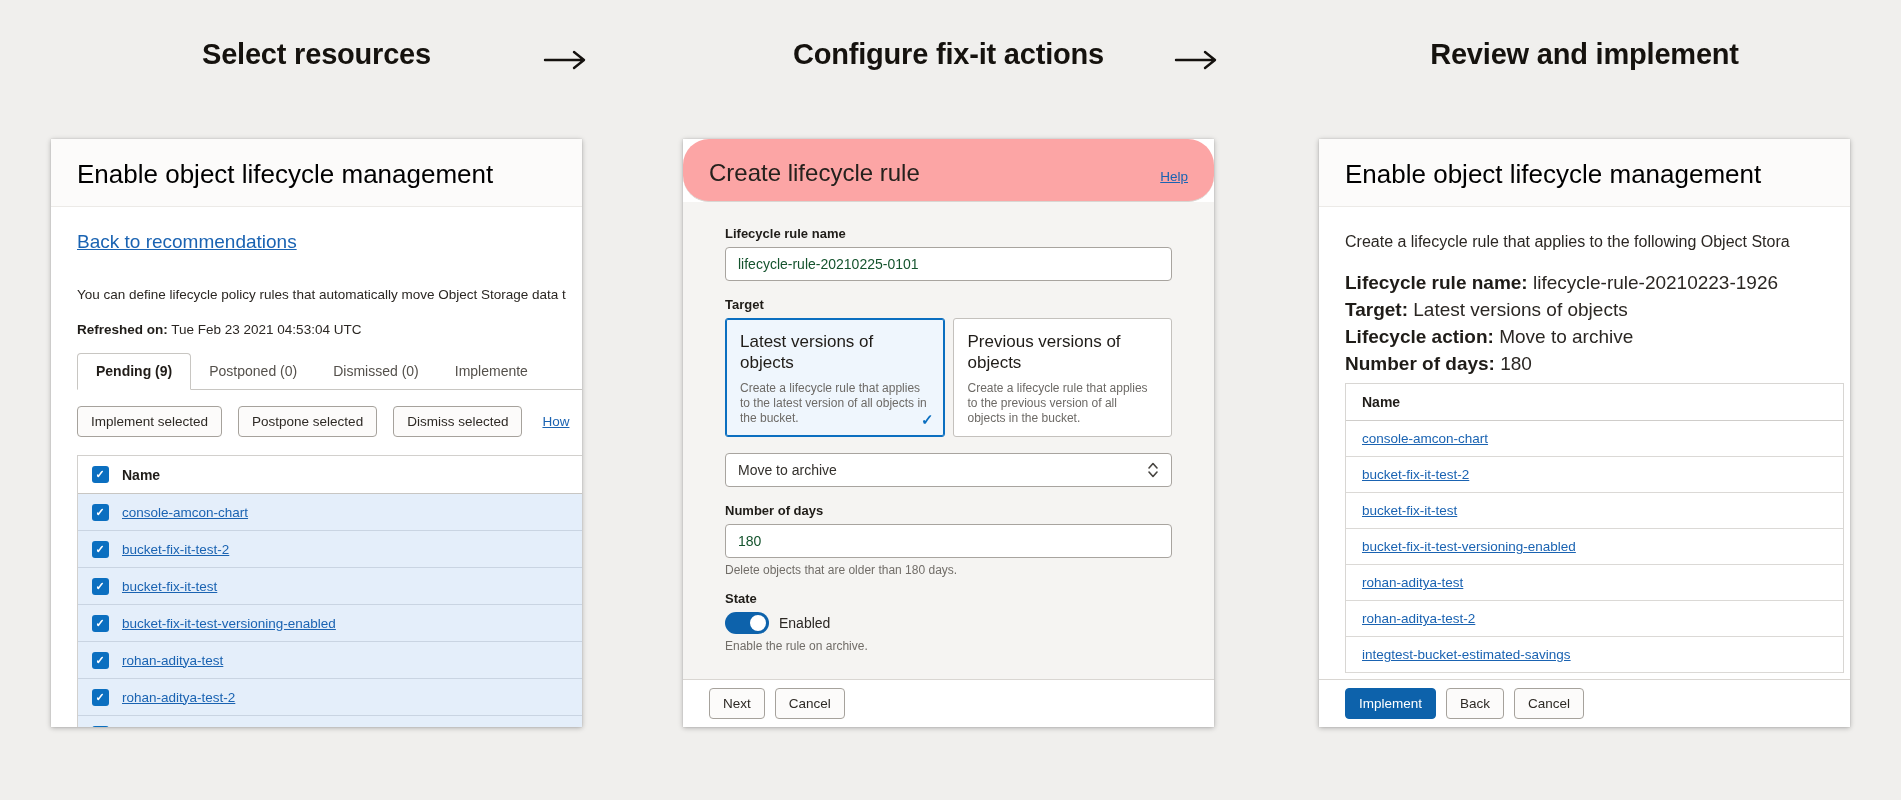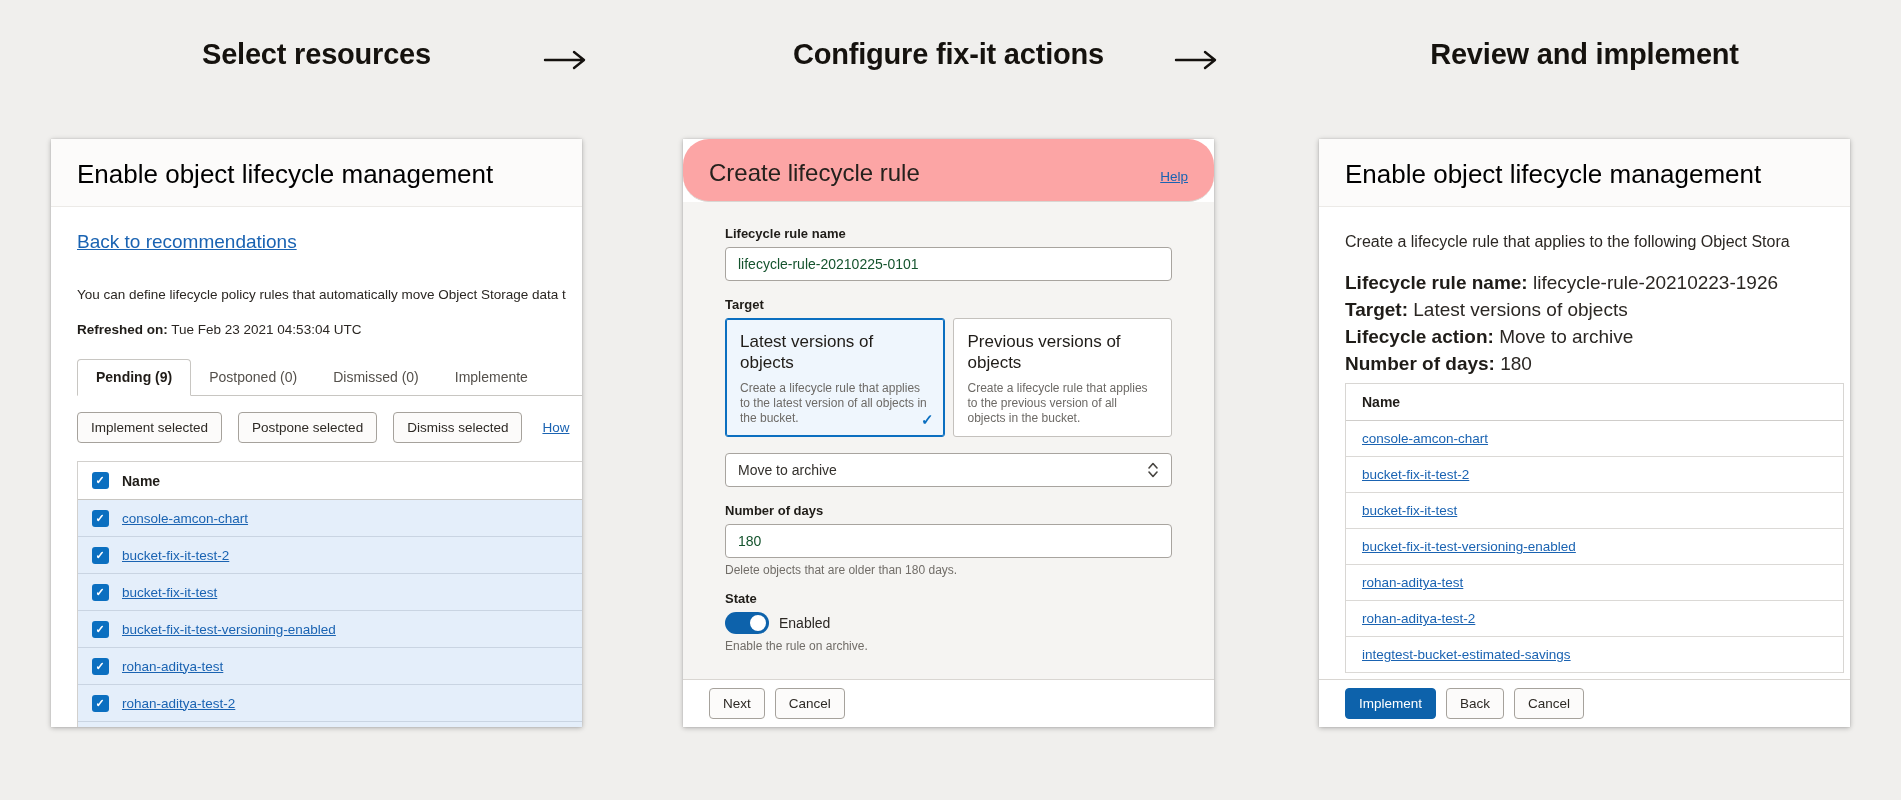--- a/index.html
+++ b/index.html
@@ -28,21 +28,21 @@
     background:#fff; overflow:hidden;
     box-shadow:0 1px 5px rgba(0,0,0,.28), 0 0 1px rgba(0,0,0,.18);
   }
   .panel-header { padding:20px 26px 16px; background:#fcfbfa; border-bottom:1px solid #eceae7; }
   .panel-title { font-size:26px; font-weight:400; color:#000000; white-space:nowrap; }
 
   
   .p1-body { padding:24px 26px 0; }
   .back-link { display:inline-block; font-size:19px; margin-bottom:34px; }
   .p1-desc { font-size:13.5px; color:#2b2723; white-space:nowrap; width:700px; margin-bottom:20px; }
-  .p1-refreshed { font-size:13.5px; color:#2b2723; margin-bottom:22px; }
+  .p1-refreshed { font-size:13.5px; color:#2b2723; margin-bottom:16px; }
   .p1-refreshed b { color:#1f1c18; }
   .tabs { display:flex; align-items:flex-end; border-bottom:1px solid #c8c6c2; width:700px; height:37px; }
   .tab { font-size:14px; color:#54504b; padding:9px 18px 10px; white-space:nowrap; cursor:pointer; }
   .tab.active {
     background:#fff; border:1px solid #c8c6c2; border-bottom:1px solid #fff;
     margin-bottom:-1px; border-radius:4px 4px 0 0; font-weight:700; color:#201c18;
   }
   .action-row { display:flex; gap:16px; align-items:center; margin-top:16px; width:700px; }
   .btn {
     background:#fcfbfa; border:1px solid #a6a29c; border-radius:4px;

